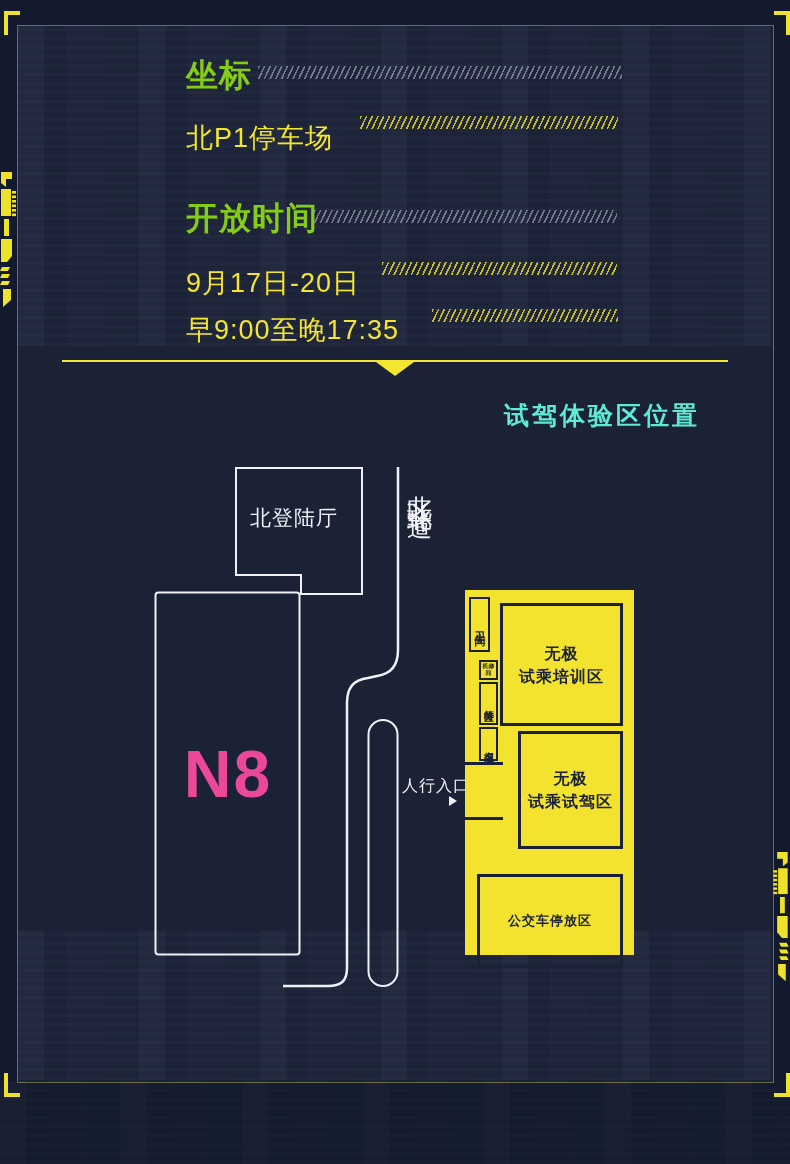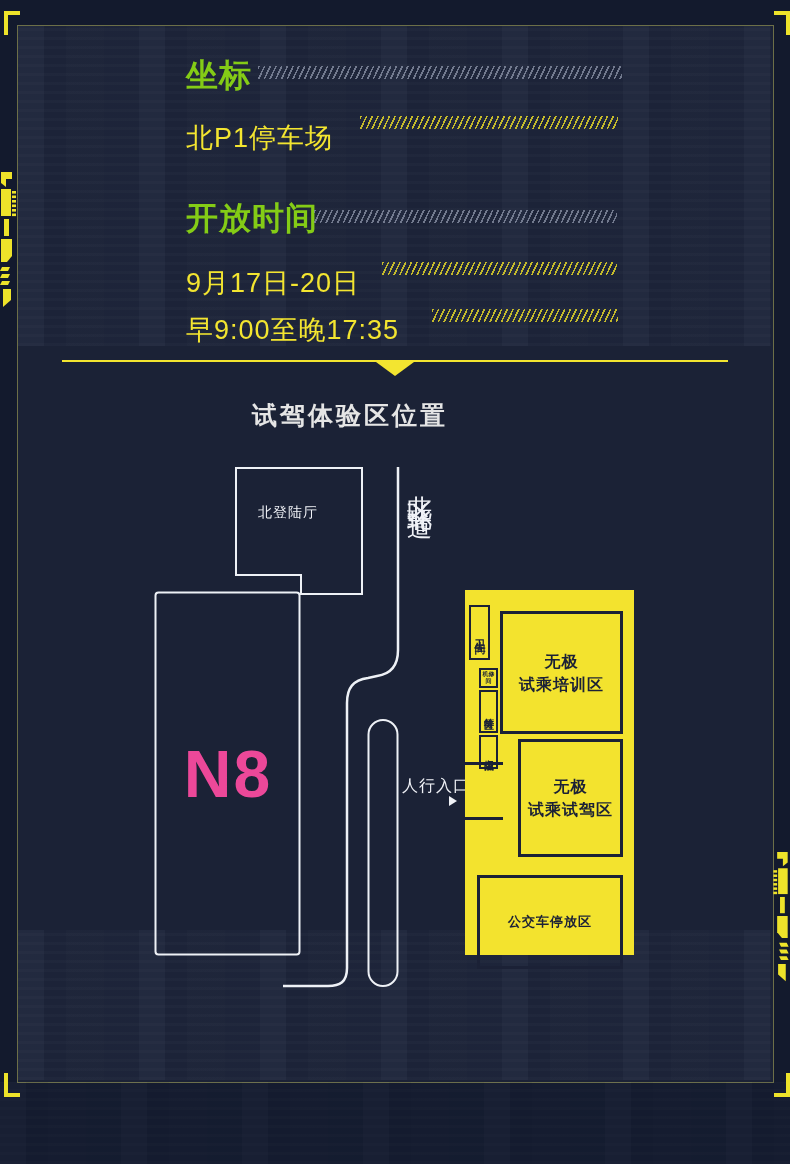--- a/index.html
+++ b/index.html
@@ -39,51 +39,51 @@
   .label-white{color:#84cc16;font-weight:700;font-size:32px;letter-spacing:1px;}
   .label-yellow{color:#f3e530;font-weight:500;font-size:27px;letter-spacing:1px;margin-top:16px;}
   .hatch{height:13px;background:repeating-linear-gradient(115deg,var(--hc) 0 1.6px,rgba(0,0,0,0) 1.6px 5.2px);}
   .hatch.gray{--hc:rgba(142,150,170,.75);}
   .hatch.yellow{--hc:rgba(214,202,42,.9);}
   
   .divider-line{left:62px;top:360px;width:666px;height:2px;background:#f3e530;}
   .divider-triangle{left:376px;top:362px;width:0;height:0;
     border-left:19px solid rgba(0,0,0,0);border-right:19px solid rgba(0,0,0,0);
     border-top:14px solid #f3e530;}
-  .map-title{left:0;top:399px;width:700px;text-align:center;color:#e5e5e5;
+  .map-title{left:0;top:399px;width:700px;text-align:right;color:#5eead4;
     font-size:25px;font-weight:700;letter-spacing:3px;}
   
   #map-lines{left:0;top:0;pointer-events:none;}
   .map-text{color:#f0f2f7;}
-  .north-hall-label{left:258px;top:504px;font-size:14px;letter-spacing:1px;}
+  .north-hall-label{left:250px;top:504px;font-size:21px;letter-spacing:1px;}
   .ring-road-label{left:404px;top:475px;font-size:25px;letter-spacing:5px;
     writing-mode:vertical-rl;text-orientation:upright;font-weight:500;}
   .n8-label{left:156px;top:736px;width:144px;text-align:center;
     font-size:66px;font-weight:700;letter-spacing:2px;color:#ec4899;}
   .entrance-label{left:402px;top:776px;font-size:16px;letter-spacing:1px;font-family:Liberation Mono, monospace;}
   .entrance-arrow{left:449px;top:796px;width:0;height:0;
     border-top:5px solid rgba(0,0,0,0);border-bottom:5px solid rgba(0,0,0,0);
     border-left:8px solid #f0f2f7;}
   
   .yellow-zone{left:465px;top:590px;width:169px;height:365px;background:#f3e32e;}
   .yz-box{position:absolute;border:2px solid #1b2136;color:#1b2136;
     display:flex;align-items:center;justify-content:center;text-align:center;
-    box-sizing:border-box;font-weight:700;margin-top:8px;}
+    box-sizing:border-box;font-weight:700;}
   .yz-vertical{writing-mode:vertical-rl;text-orientation:upright;}
   .restroom-box{left:4px;top:7px;width:21px;height:55px;font-size:11px;letter-spacing:2px;}
   .machine-box{left:14px;top:70px;width:19px;height:20px;font-size:6px;line-height:7px;
     border-width:2px;padding:0;}
   .machine-box span{display:block;width:13px;}
   .waiting-box{left:14px;top:92px;width:19px;height:43px;font-size:10px;letter-spacing:1px;}
   .register-box{left:14px;top:137px;width:19px;height:34px;font-size:10px;}
   .training-box{left:35px;top:13px;width:123px;height:123px;border-width:3px;
     font-size:16px;line-height:23px;flex-direction:column;letter-spacing:1px;}
   .testdrive-box{left:53px;top:141px;width:105px;height:118px;border-width:3px;
     font-size:16px;line-height:23px;flex-direction:column;letter-spacing:1px;}
-  .bus-box{left:12px;top:277px;width:146px;height:94px;border-width:3px;font-size:13px;letter-spacing:1px;}
+  .bus-box{left:12px;top:284px;width:146px;height:94px;border-width:3px;font-size:13px;letter-spacing:1px;}
   .tick-line{position:absolute;left:0;width:38px;height:3px;background:#1b2136;}
   .tick-line.t1{top:172px;}
   .tick-line.t2{top:227px;}
 </style>
 </head>
 <body>
 
 <div id="poster">
 
   <div class="abs panel-border"></div>

